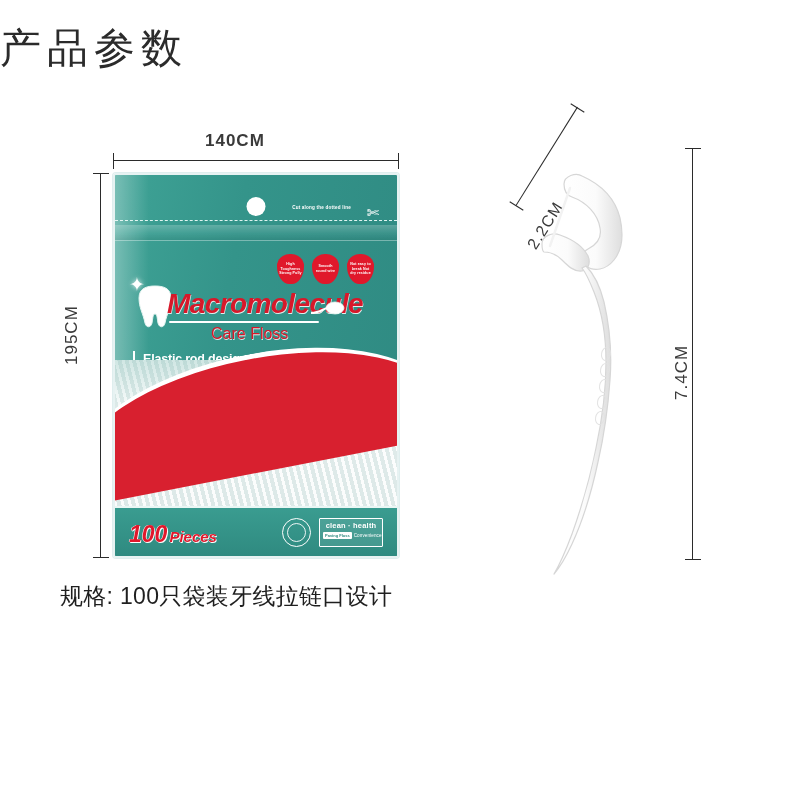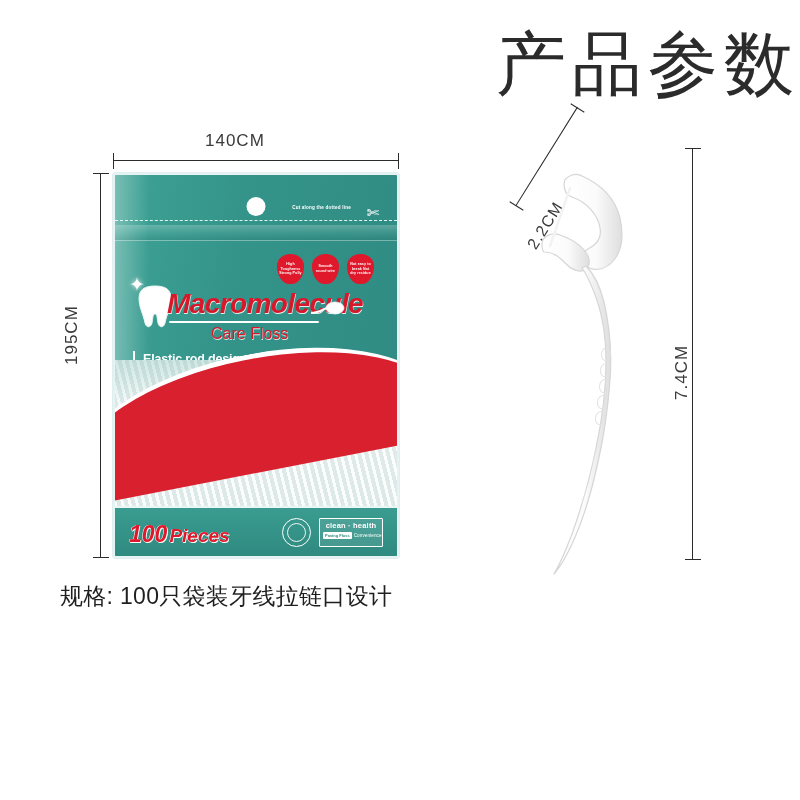--- a/index.html
+++ b/index.html
@@ -13,22 +13,22 @@
   #page {
     position: relative;
     width: 800px; height: 800px;
     background: #ffffff;
   }
 
   
   #title {
     position: absolute;
     top: 26px; left: 0; width: 800px;
-    text-align: right;
-    font-size: 70px;
+    text-align: left;
+    font-size: 41px;
     font-weight: 400;
     letter-spacing: 6px;
     color: #2b2b2b;
     line-height: 1.1;
   }
 
   
   .dim-label {
     position: absolute;
     font-size: 17px;
@@ -233,21 +233,21 @@
   }
   #count {
     position: absolute;
     left: 14px; top: 13px;
     color: #e0182b;
     font-weight: bold;
     text-shadow: 0.8px 0.8px 0 #ffffff, -0.5px -0.5px 0 #ffffff;
     white-space: nowrap;
   }
   #count .num { font-size: 23px; font-style: italic; }
-  #count .unit { font-size: 19px; font-style: italic; margin-left: 2px; }
+  #count .unit { font-size: 15px; font-style: italic; margin-left: 2px; }
   #seal {
     position: absolute;
     right: 86px; top: 10px;
     width: 29px; height: 29px;
     border-radius: 50%;
     border: 1.5px solid #ffffff;
     display: flex; align-items: center; justify-content: center;
   }
   #seal-inner {
     width: 19px; height: 19px; border-radius: 50%;
@@ -300,21 +300,21 @@
     letter-spacing: .3px;
   }
 </style>
 </head>
 <body>
 
 <div id="page">
 
   <div id="title">产品参数</div>
 
-  <div class="dim-label" style="left:205px; top:131px;">140CM</div>
+  <div class="dim-label" style="left:205px; top:131px;font-weight:bold;">140CM</div>
   <div class="rule-h" style="left:113px; top:160px; width:286px;"></div>
   <div class="cap-v" style="left:113px; top:153px;"></div>
   <div class="cap-v" style="left:398px; top:153px;"></div>
 
   <div class="dim-label" style="left:62px; top:365px; transform:rotate(-90deg); transform-origin:left top;">195CM</div>
   <div class="rule-v" style="left:100px; top:173px; height:385px;"></div>
   <div class="cap-h" style="left:93px; top:173px;"></div>
   <div class="cap-h" style="left:93px; top:557px;"></div>
 
   <div id="pkg">

